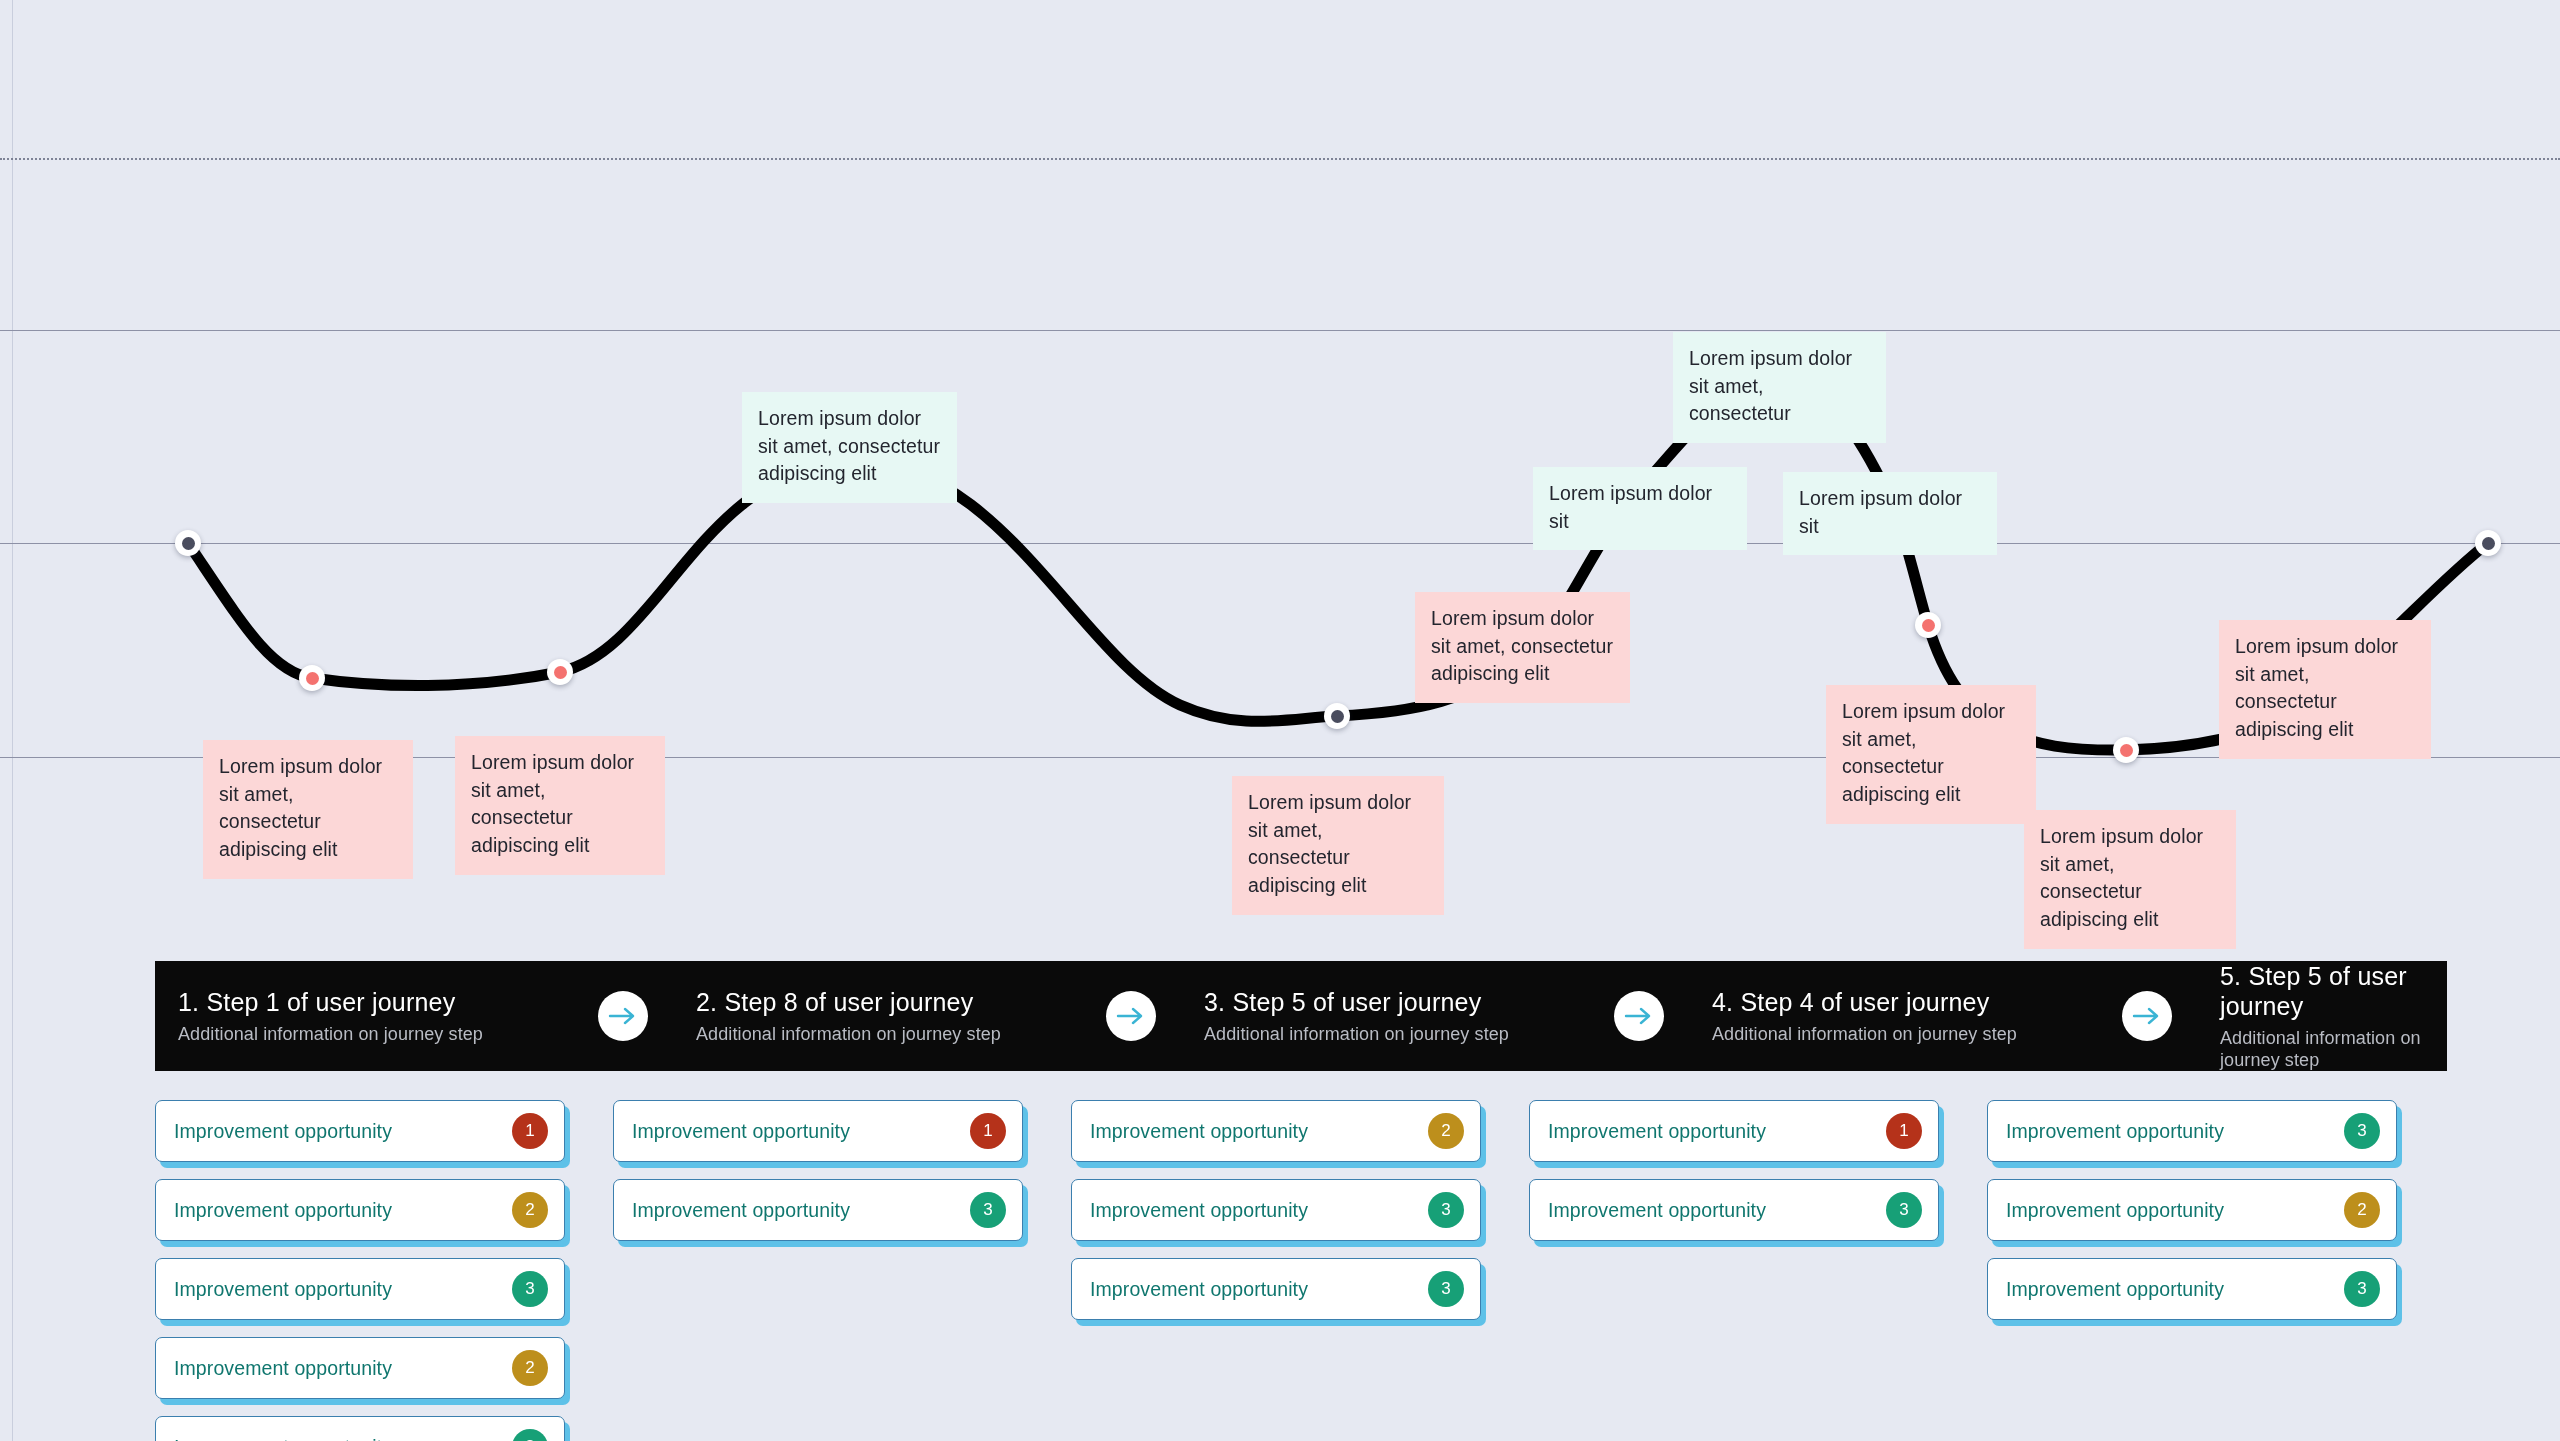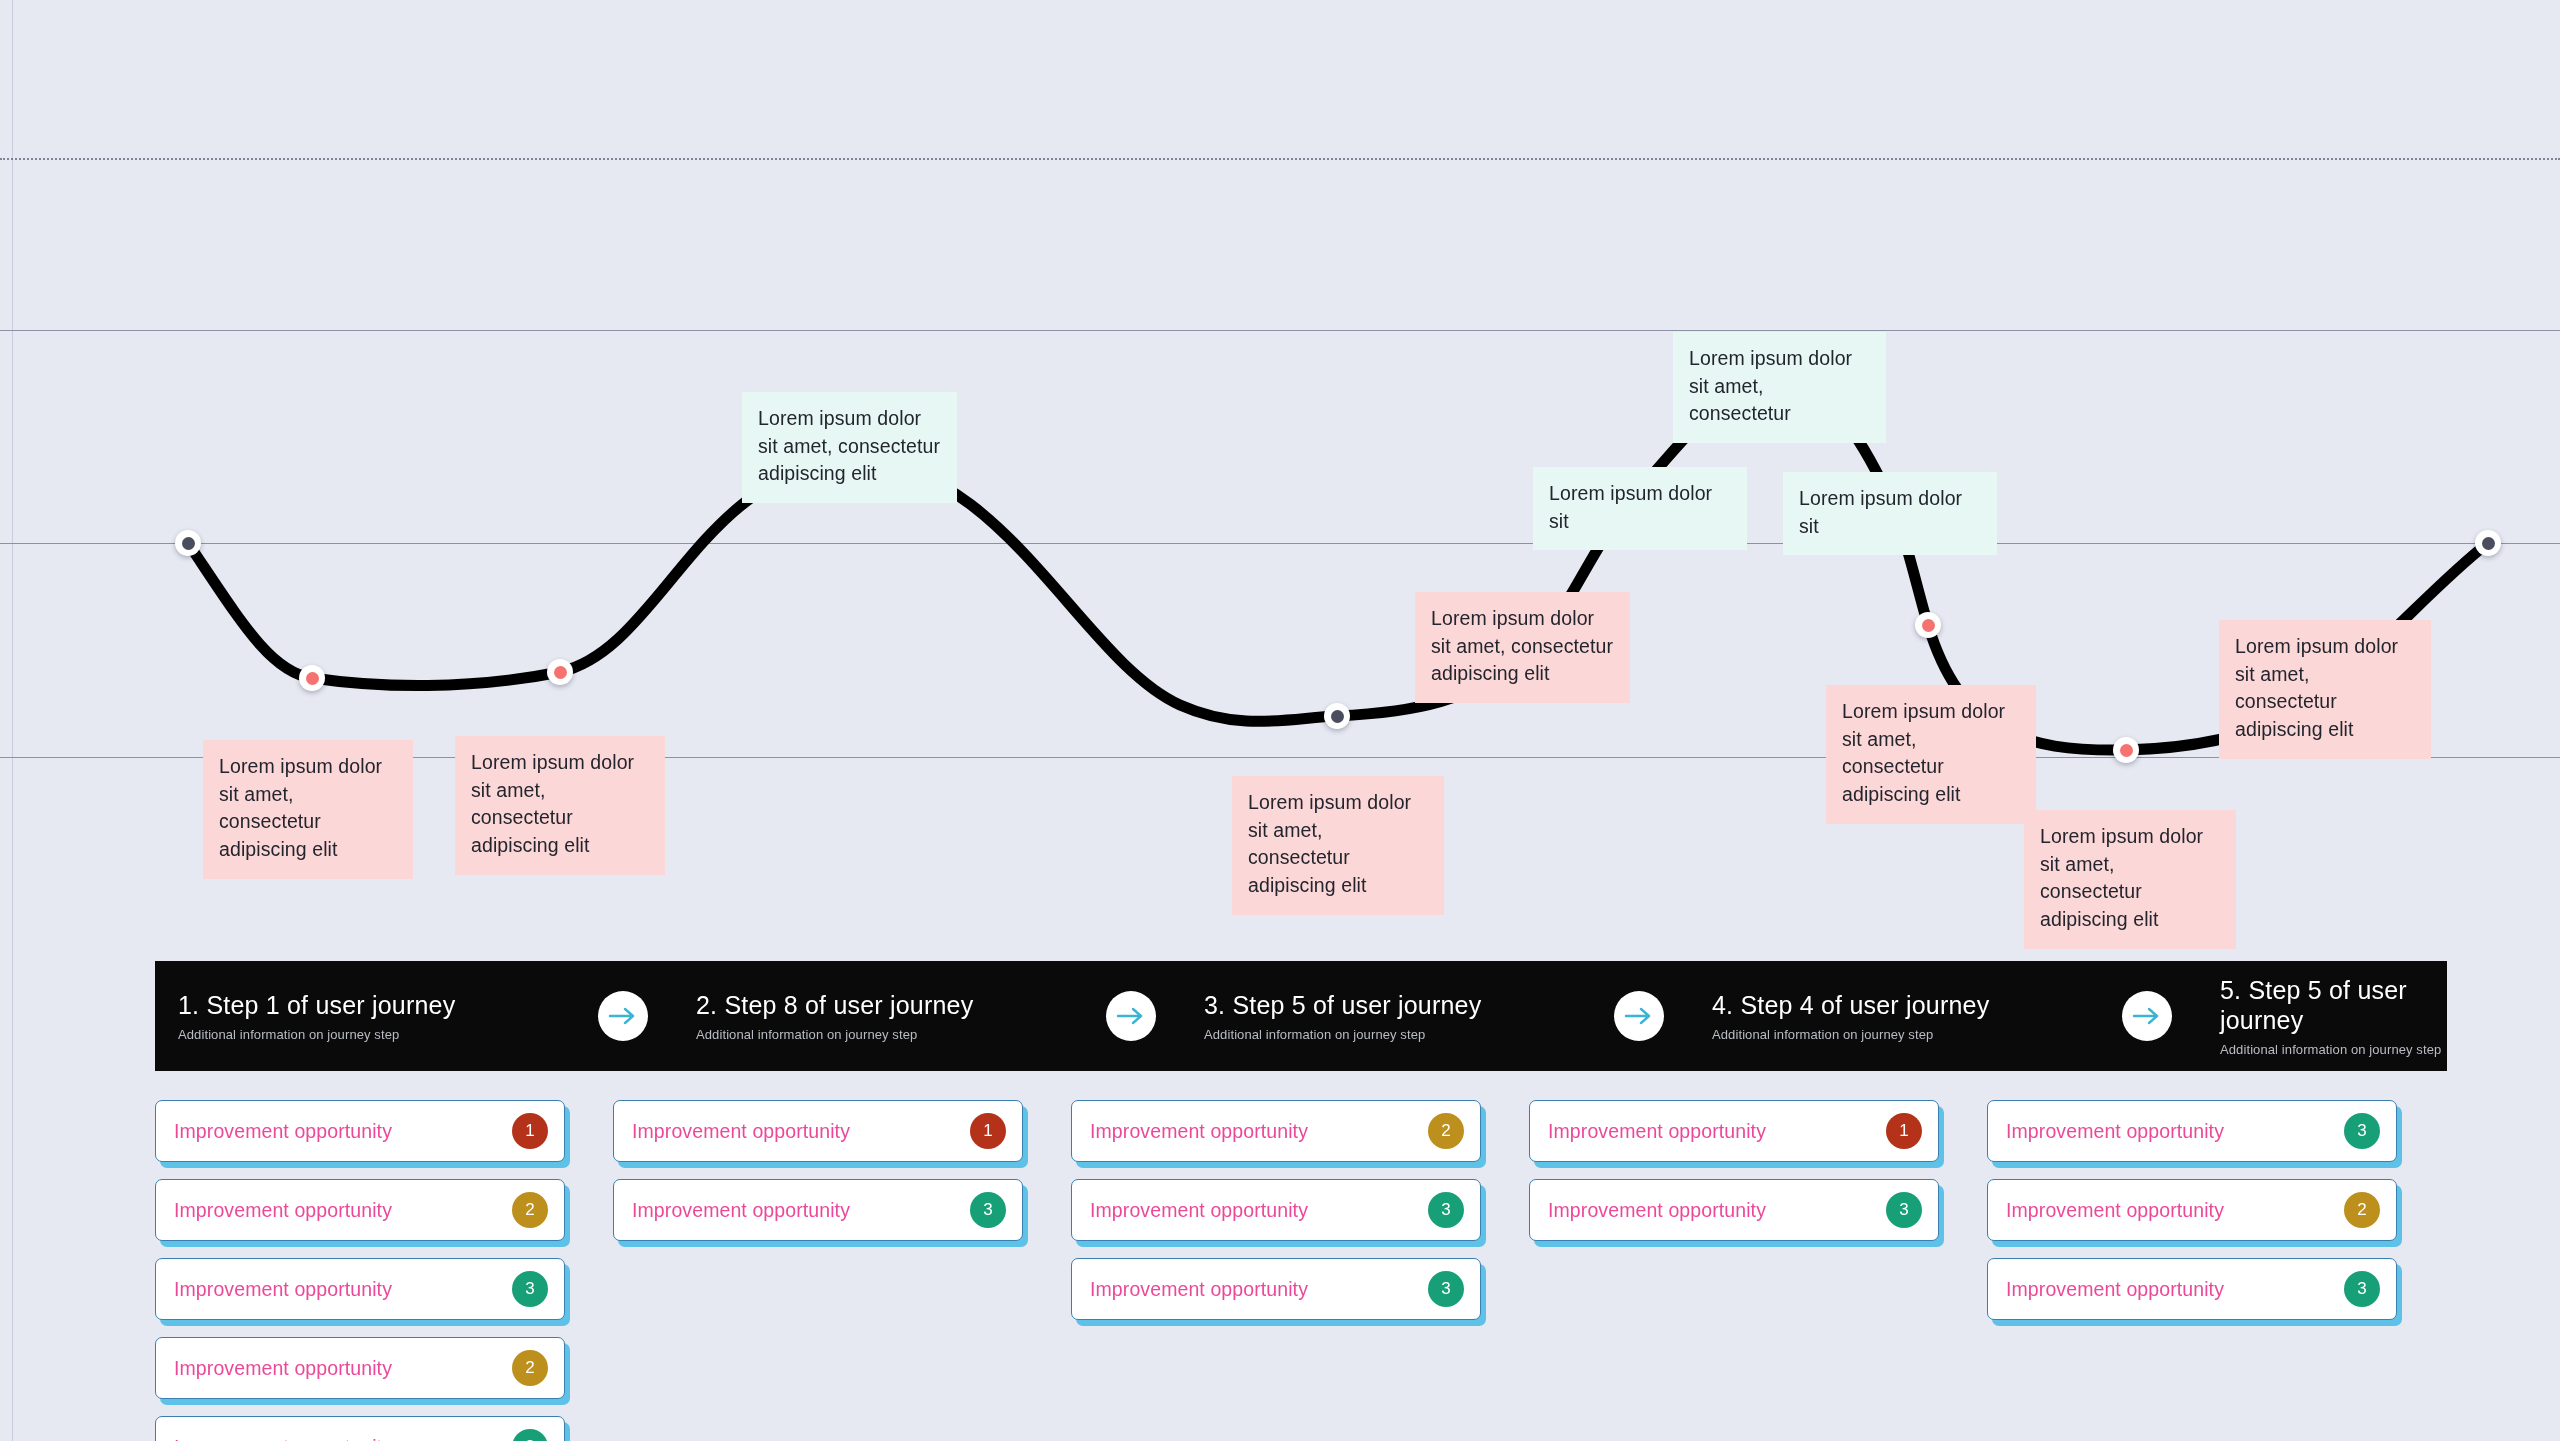--- a/index.html
+++ b/index.html
@@ -43,41 +43,41 @@
   .note.negative{background:#fcd7d7;}
   .note.positive{background:#e7f8f4;}
 
   
   .steps{
     position:absolute;left:155px;top:961px;width:2292px;height:110px;
     background:#0a0a0a;display:flex;align-items:center;
   }
   .step{display:flex;flex-direction:column;justify-content:center;height:100%;}
   .step-title{color:#ffffff;font-size:25px;font-weight:400;letter-spacing:.2px;line-height:1.2;}
-  .step-sub{color:#b9bcc4;font-size:13px;margin-top:7px;letter-spacing:.1px;line-height:1.2;}
+  .step-sub{color:#b9bcc4;font-size:18px;margin-top:7px;letter-spacing:.1px;line-height:1.2;}
   .step-arrow{
     width:50px;height:50px;border-radius:50%;background:#fff;
     display:flex;align-items:center;justify-content:center;flex:0 0 auto;
   }
   .step-arrow svg{display:block;}
 
   
   .cards{position:absolute;left:155px;top:1100px;width:2292px;display:flex;gap:0;}
   .card-col{width:458px;box-sizing:border-box;padding-right:48px;}
   .card{
     position:relative;box-sizing:border-box;
     height:62px;margin-bottom:17px;
     background:#ffffff;
     border:1.5px solid #3b7fae;
     border-radius:7px;
     box-shadow:5px 6px 0 0 #5ec1e8;
     display:flex;align-items:center;
     padding:0 16px 0 18px;
   }
-  .card-label{flex:1;font-size:19.5px;color:#ec4899;letter-spacing:.1px;}
+  .card-label{flex:1;font-size:19.5px;color:#0f766e;letter-spacing:.1px;}
   .badge{
     width:36px;height:36px;border-radius:50%;flex:0 0 auto;
     display:flex;align-items:center;justify-content:center;
     color:#fff;font-size:17px;
   }
 </style>
 </head>
 <body>
 
 <div class="canvas">

